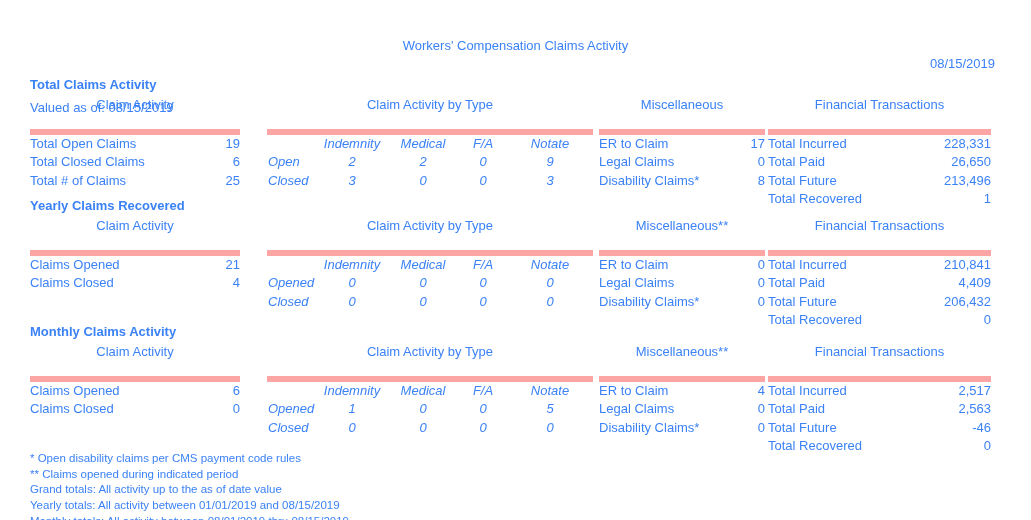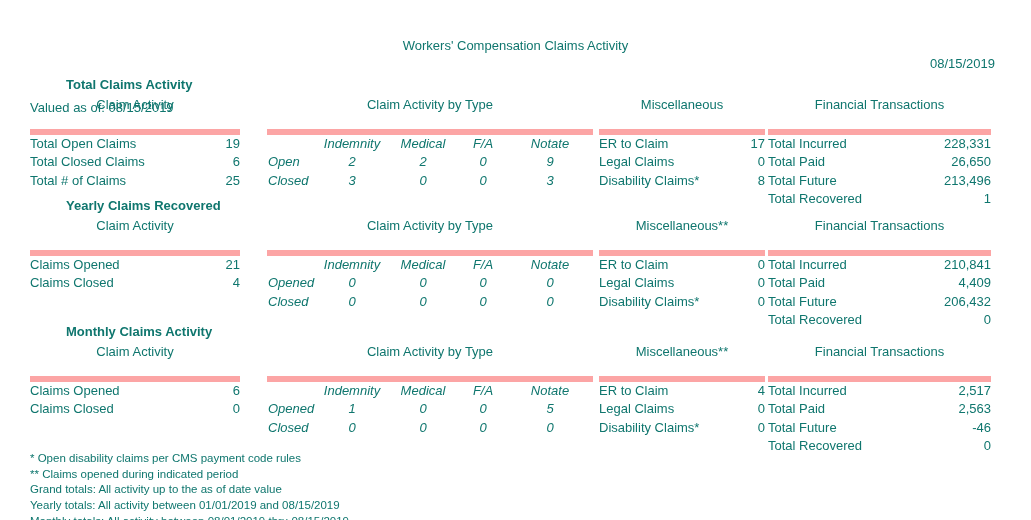--- a/index.html
+++ b/index.html
@@ -1,26 +1,26 @@
 <!DOCTYPE html>
 <html><head>
 <meta charset="utf-8">
 <style>
   html,body { margin:0; padding:0; background:#fff; }
   .page {
     position:relative; width:1031px; height:520px; background:#ffffff;
-    font-family:"Liberation Sans", sans-serif; font-size:13px; color:#0f766e;
+    font-family:"Liberation Sans", sans-serif; font-size:13px; color:#3b82f6;
     overflow:hidden;
   }
   .title { position:absolute; top:38px; left:0; width:1031px; text-align:center; }
   .valued-as-of { position:absolute; top:56px; left:30px;margin-top:44px; }
   .hdr-date { position:absolute; top:56px; right:36px; }
 
   .section { position:absolute; left:0; width:1031px; }
-  .sec-title { position:absolute; left:30px; top:0; font-weight:bold;margin-left:36px; }
+  .sec-title { position:absolute; left:30px; top:0; font-weight:bold; }
 
   .grp { position:absolute; top:20px; }
   .grp-header {
     text-align:center; border-bottom:6px solid #fca5a5;
     padding-bottom:17px; white-space:nowrap;
   }
   .row { display:flex; justify-content:space-between; line-height:18.3px; white-space:nowrap; }
   .row .lbl { text-align:left; }
   .row .val { text-align:right; }
 

